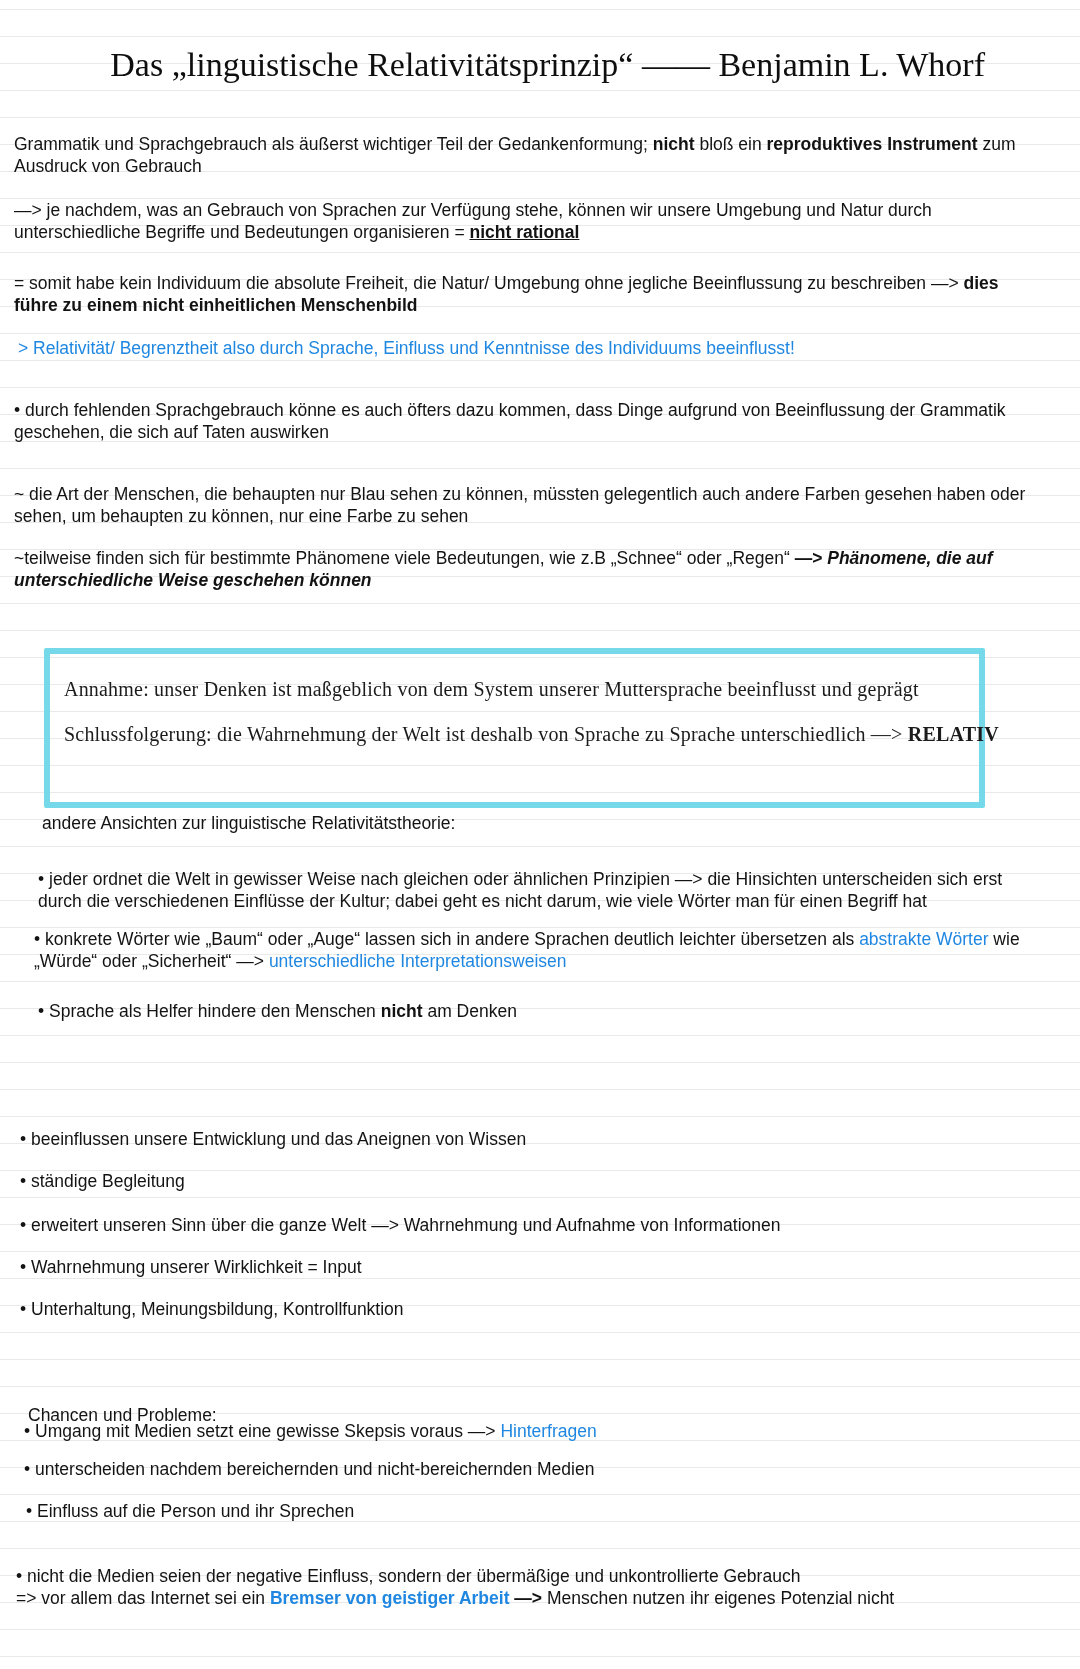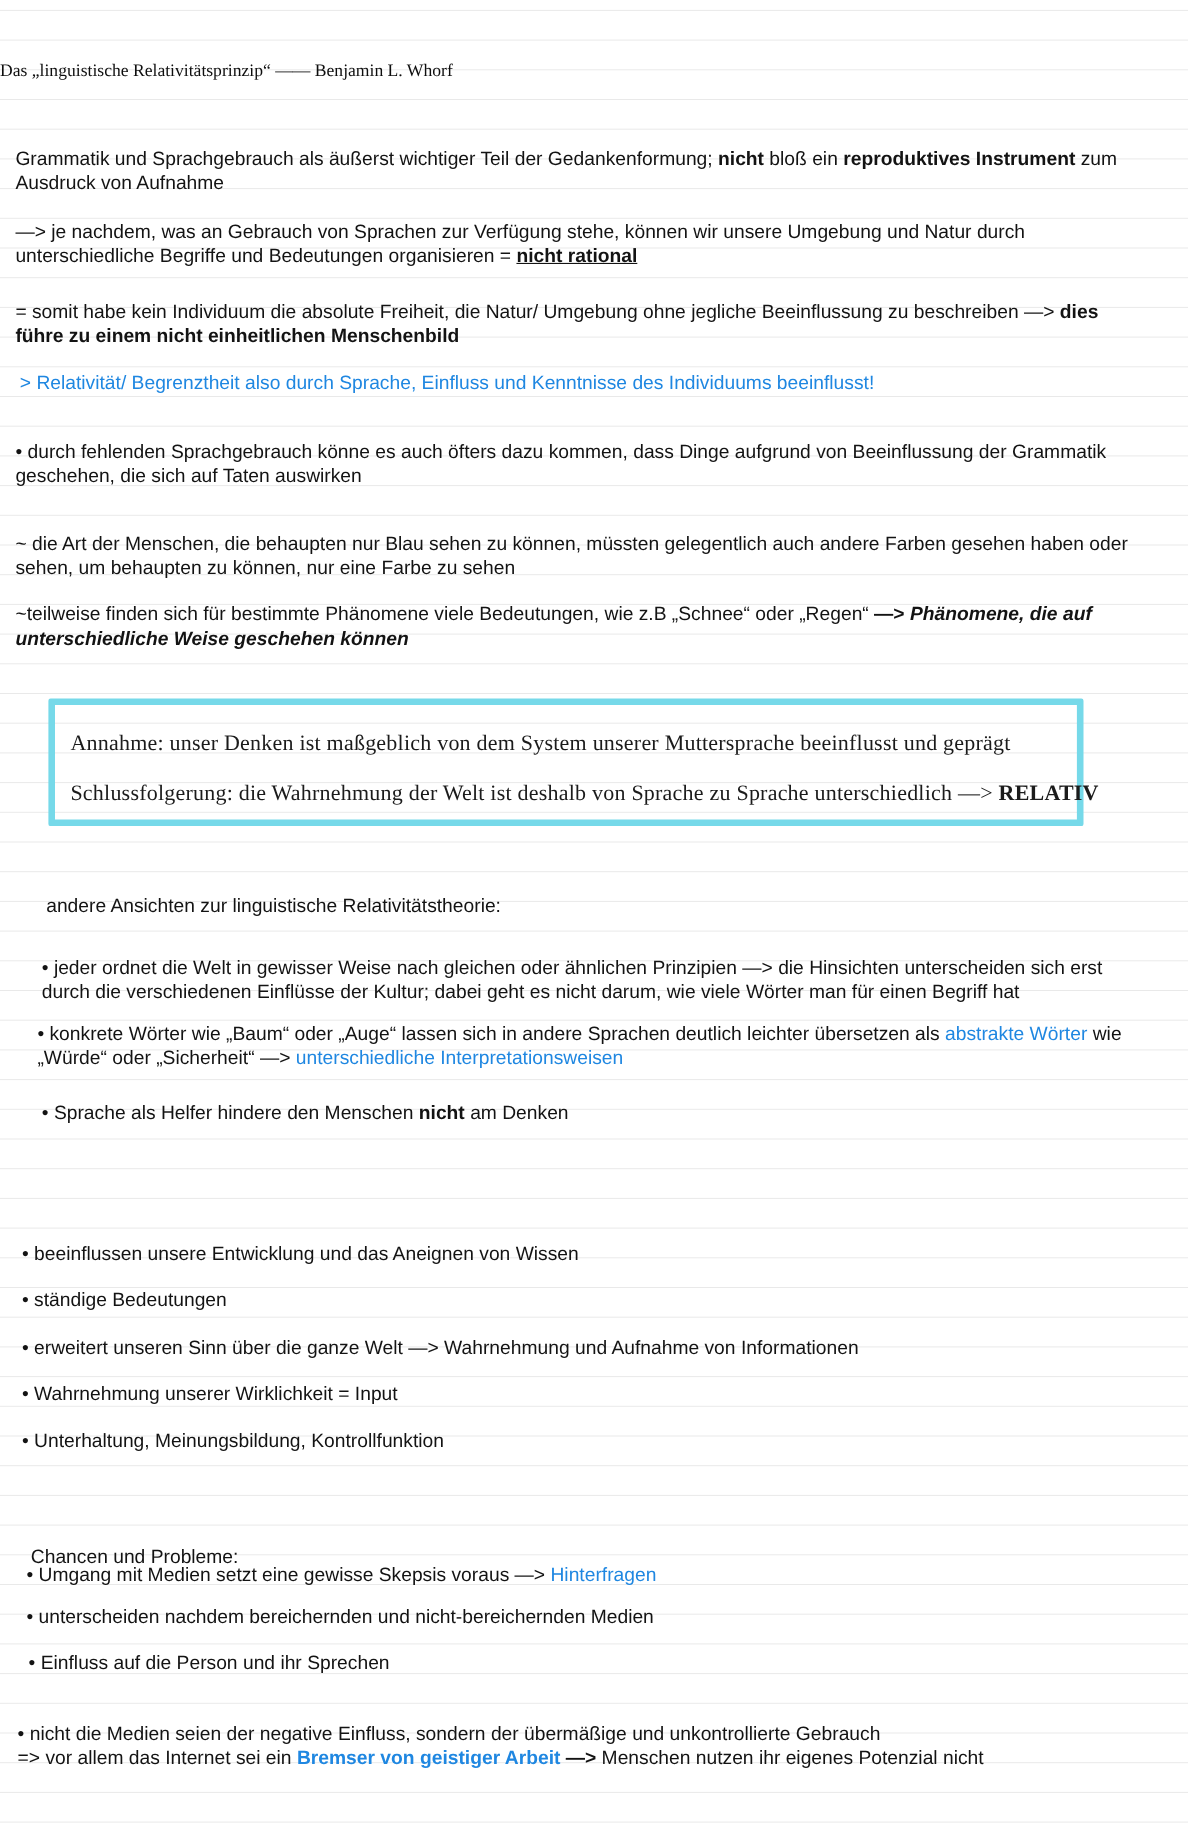--- a/index.html
+++ b/index.html
@@ -14,30 +14,30 @@
     color:#131313;
     overflow:hidden;
   }
   .blk{position:absolute;font-size:17.5px;line-height:22px;white-space:nowrap;}
   .b{font-weight:700;}
   .bi{font-weight:700;font-style:italic;}
   .bu{font-weight:700;text-decoration:underline;}
   .blue{color:#1f87e1;}
   .bblue{color:#1f87e1;font-weight:700;}
   .title{
-    left:0;top:50px;width:985px;text-align:left;
+    left:0;top:50px;width:985px;text-align:right;
     font-family:"Liberation Serif","DejaVu Serif",serif;
-    font-size:16px;line-height:30px;color:#0e0e0e;
+    font-size:34px;line-height:30px;color:#0e0e0e;
   }
   .h2{
     left:0;top:1068px;width:985px;text-align:center;
     font-size:26px;line-height:30px;font-weight:400;
   }
   .callout{
-    position:absolute;left:44px;top:635px;width:941px;height:116px;
+    position:absolute;left:44px;top:648px;width:941px;height:160px;
     box-sizing:border-box;border:6px solid #76d9e9;border-radius:2px;
     background:transparent;
     padding-left:37px;
   }
   .callout .cl{
     position:absolute;left:14px;white-space:nowrap;
     font-family:"Liberation Serif","DejaVu Serif",serif;
     font-size:20px;color:#1b1b1b;letter-spacing:0.2px;
   }
   .cl1{top:24px;}
@@ -45,21 +45,21 @@
 </style>
 </head>
 <body>
 
 <div class="page">
 
   <div class="blk title">Das „linguistische Relativitätsprinzip“ —— Benjamin L. Whorf</div>
 
   <div class="blk" style="left:14px;top:133px;">
     <span>Grammatik und Sprachgebrauch als äußerst wichtiger Teil der Gedankenformung; </span><span class="b">nicht</span><span> bloß ein </span><span class="b">reproduktives Instrument</span><span> zum</span><br>
-    <span>Ausdruck von Aufnahme</span>
+    <span>Ausdruck von Gebrauch</span>
   </div>
 
   <div class="blk" style="left:14px;top:199px;">
     <span>—&gt; je nachdem, was an Gebrauch von Sprachen zur Verfügung stehe, können wir unsere Umgebung und Natur durch</span><br>
     <span>unterschiedliche Begriffe und Bedeutungen organisieren = </span><span class="bu">nicht rational</span>
   </div>
 
   <div class="blk" style="left:14px;top:272px;">
     <span>= somit habe kein Individuum die absolute Freiheit, die Natur/ Umgebung ohne jegliche Beeinflussung zu beschreiben —&gt; </span><span class="b">dies</span><br>
     <span class="b">führe zu einem nicht einheitlichen Menschenbild</span>
@@ -109,21 +109,21 @@
 
   <div class="blk" style="left:38px;top:1000px;">
     <span>• Sprache als Helfer hindere den Menschen </span><span class="b">nicht</span><span> am Denken</span>
   </div>
 
 
   <div class="blk" style="left:20px;top:1128px;">
     <span>• beeinflussen unsere Entwicklung und das Aneignen von Wissen</span>
   </div>
   <div class="blk" style="left:20px;top:1170px;">
-    <span>• ständige Bedeutungen</span>
+    <span>• ständige Begleitung</span>
   </div>
   <div class="blk" style="left:20px;top:1214px;">
     <span>• erweitert unseren Sinn über die ganze Welt —&gt; Wahrnehmung und Aufnahme von Informationen</span>
   </div>
   <div class="blk" style="left:20px;top:1256px;">
     <span>• Wahrnehmung unserer Wirklichkeit = Input</span>
   </div>
   <div class="blk" style="left:20px;top:1298px;">
     <span>• Unterhaltung, Meinungsbildung, Kontrollfunktion</span>
   </div>

